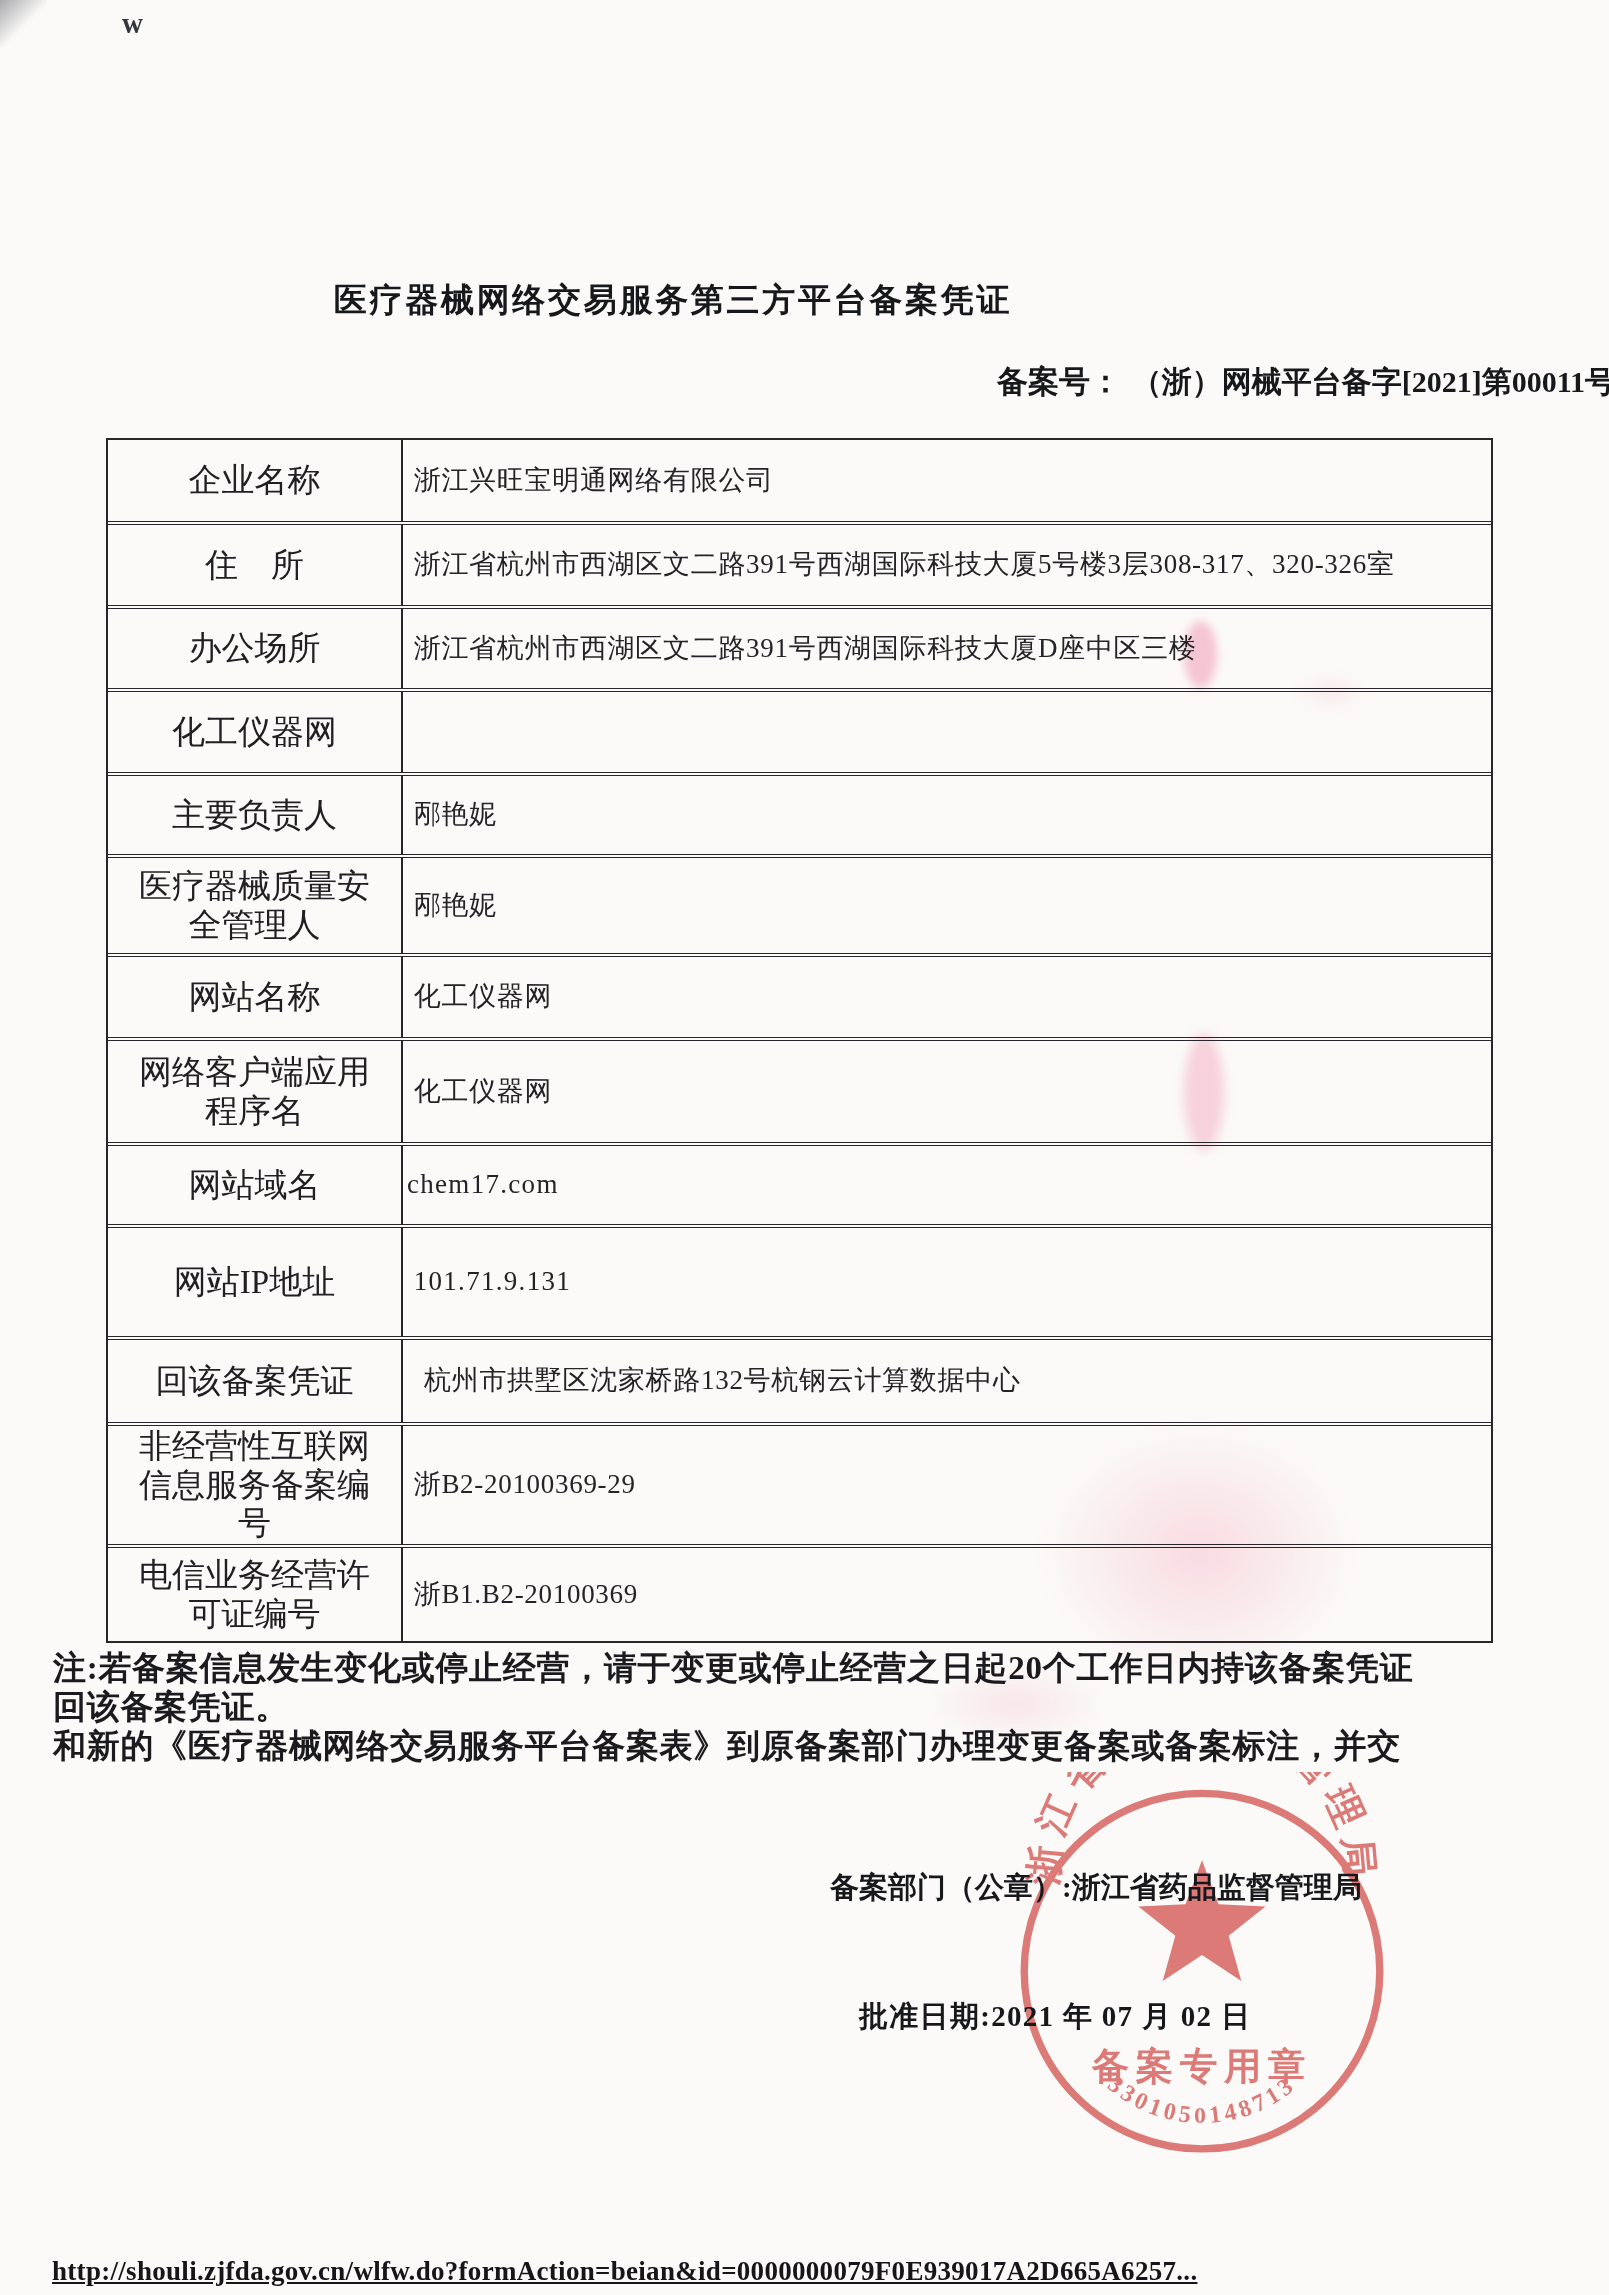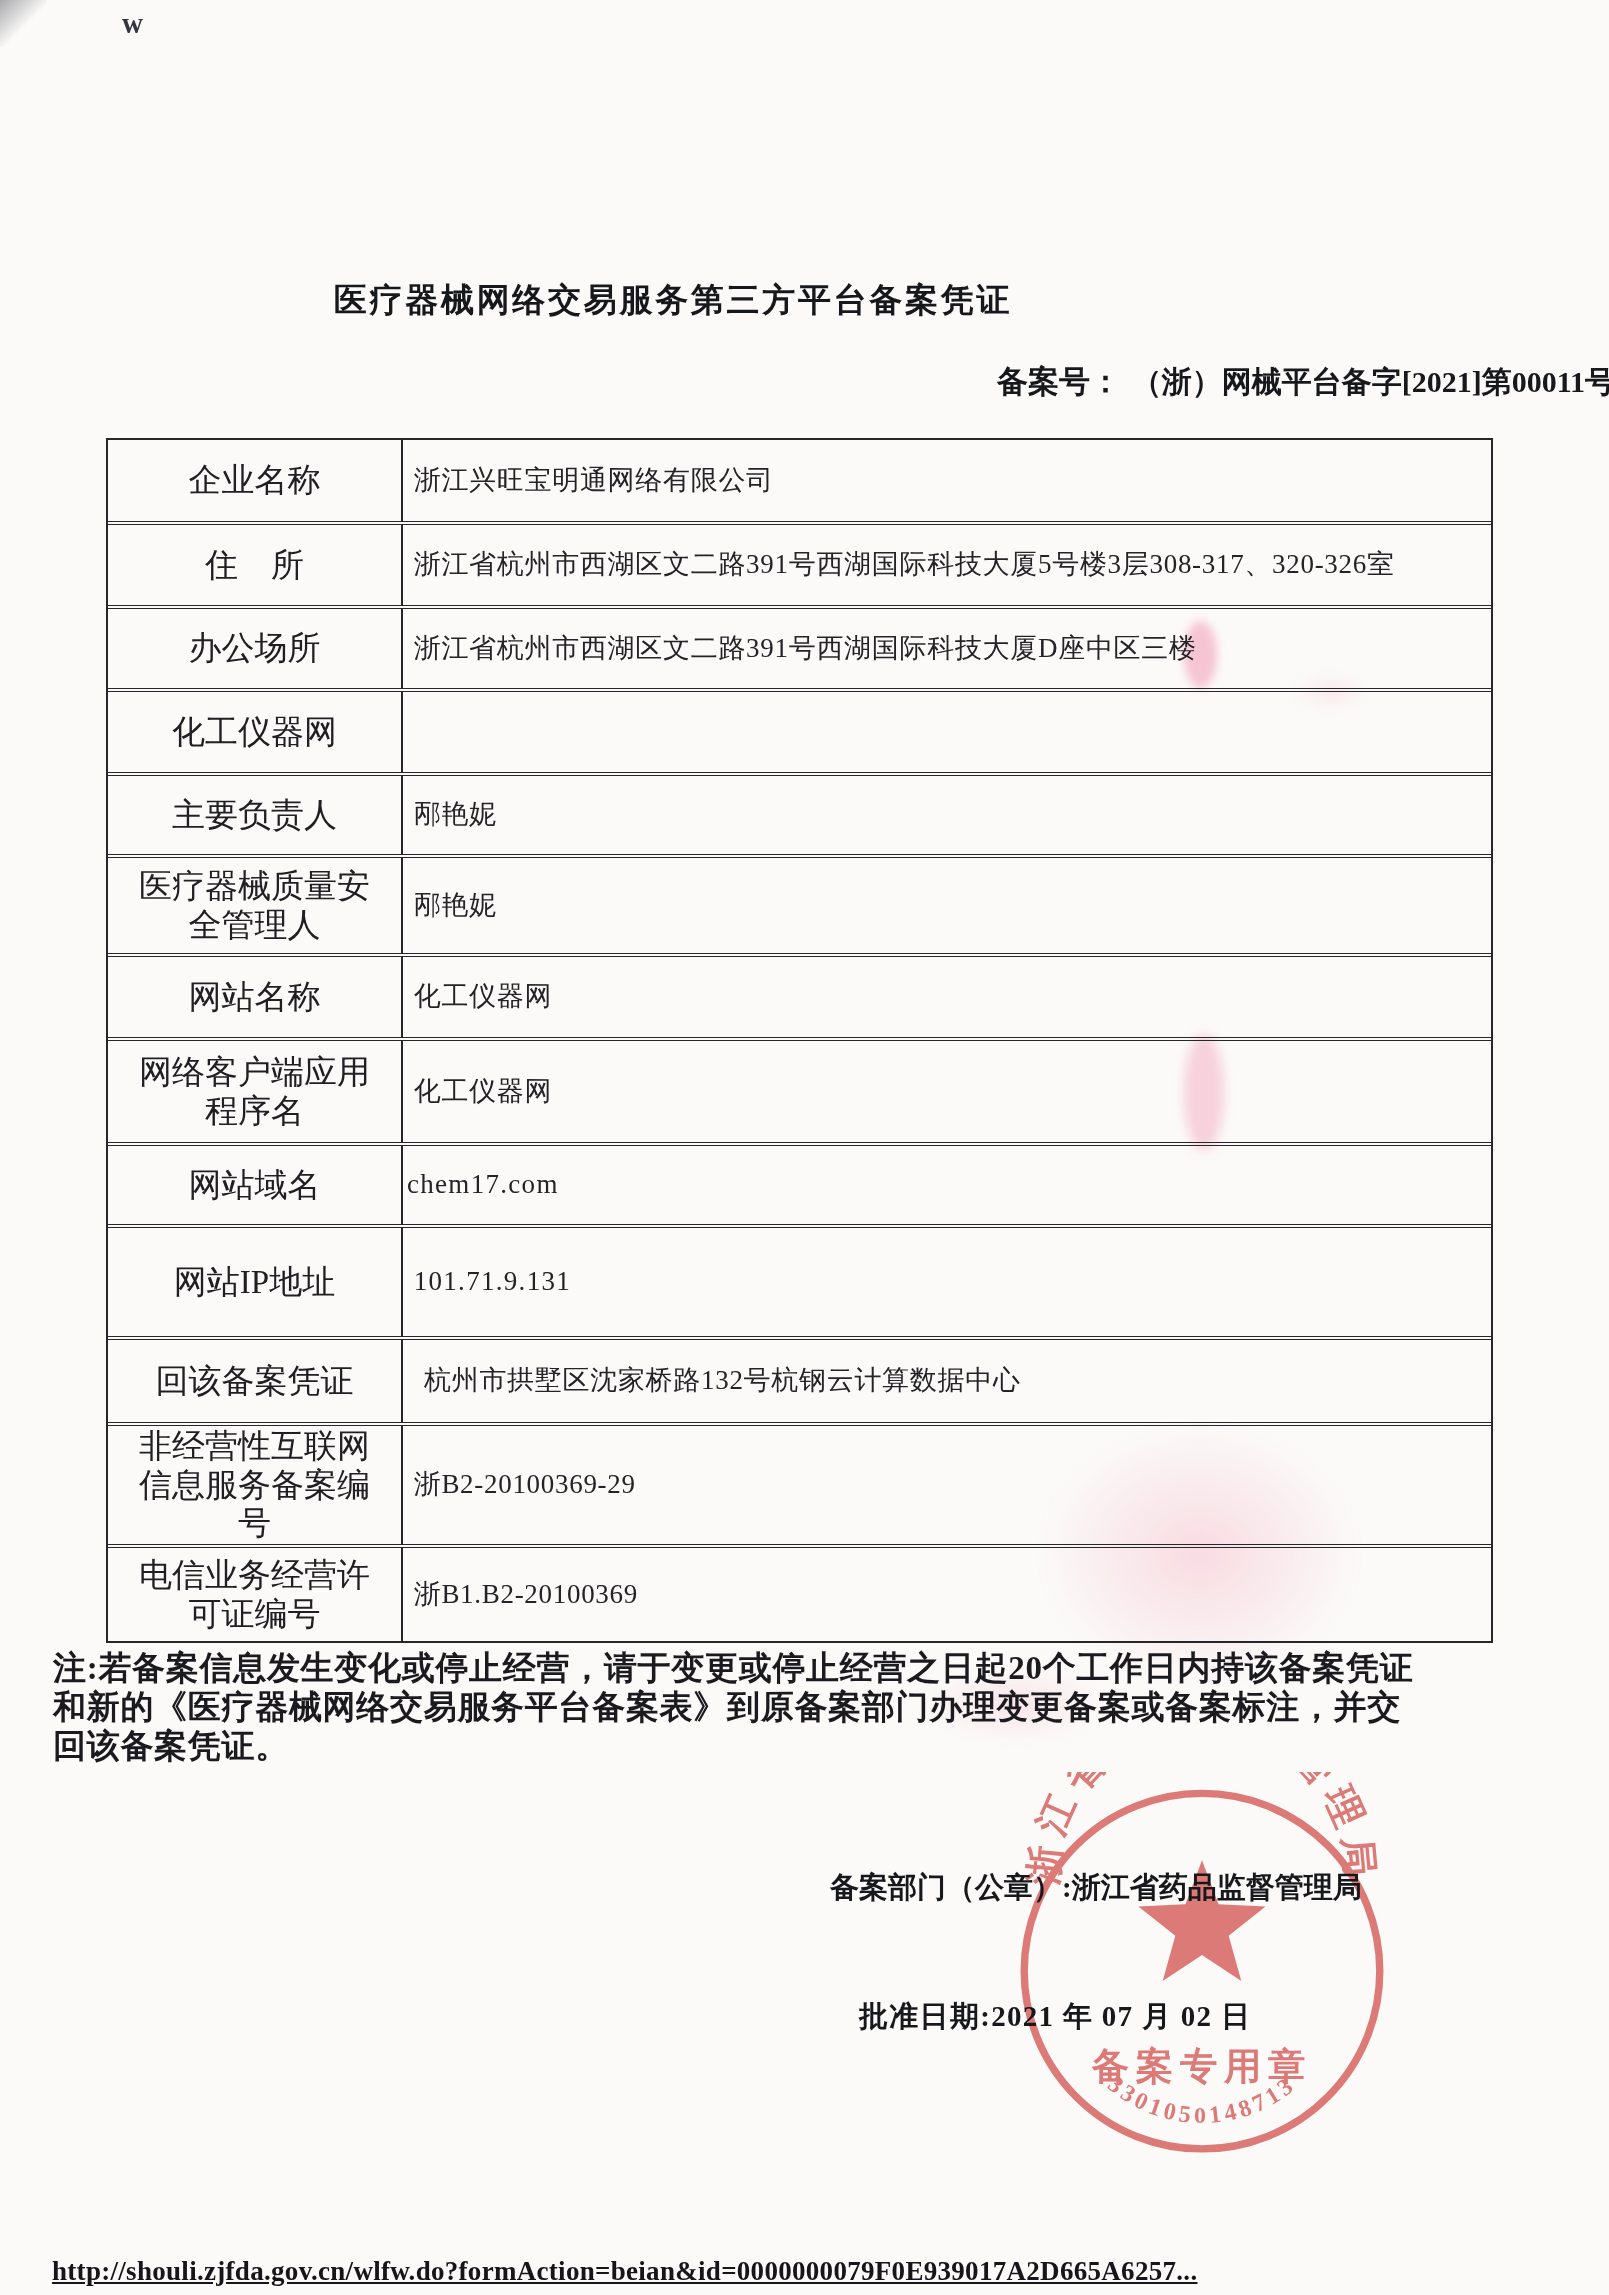--- a/index.html
+++ b/index.html
@@ -120,22 +120,22 @@
     <div class="value-cell">浙B2-20100369-29</div>
   </div>
   <div class="tr" style="height:93px">
     <div class="label-cell">电信业务经营许可证编号</div>
     <div class="value-cell">浙B1.B2-20100369</div>
   </div>
 </div>
 
 <div class="note">
   <div>注:若备案信息发生变化或停止经营，请于变更或停止经营之日起20个工作日内持该备案凭证</div>
+  <div>回该备案凭证。</div>
   <div>和新的《医疗器械网络交易服务平台备案表》到原备案部门办理变更备案或备案标注，并交</div>
-  <div>回该备案凭证。</div>
 </div>
 
 <svg class="stamp" viewBox="0 0 580 600" xmlns="http://www.w3.org/2000/svg">
   <circle cx="290" cy="298" r="266" fill="none" stroke="#d95f5c" stroke-width="11"></circle>
   <polygon fill="#d95f5c" points="290,132 314.7,198 385.1,201.1 329.9,245 348.8,312.9 290,274 231.2,312.9 250.1,245 194.9,201.1 265.3,198"></polygon>
   <defs>
     <path id="arcTop" d="M 86 225 A 216 216 0 1 1 494 225" fill="none"></path>
     <path id="arcBottom" d="M 113 433 A 216 216 0 0 0 467 433" fill="none"></path>
   </defs>
   <text font-size="58" font-weight="700" fill="#d95f5c" letter-spacing="13" font-family="Liberation Serif, DejaVu Serif, serif">

